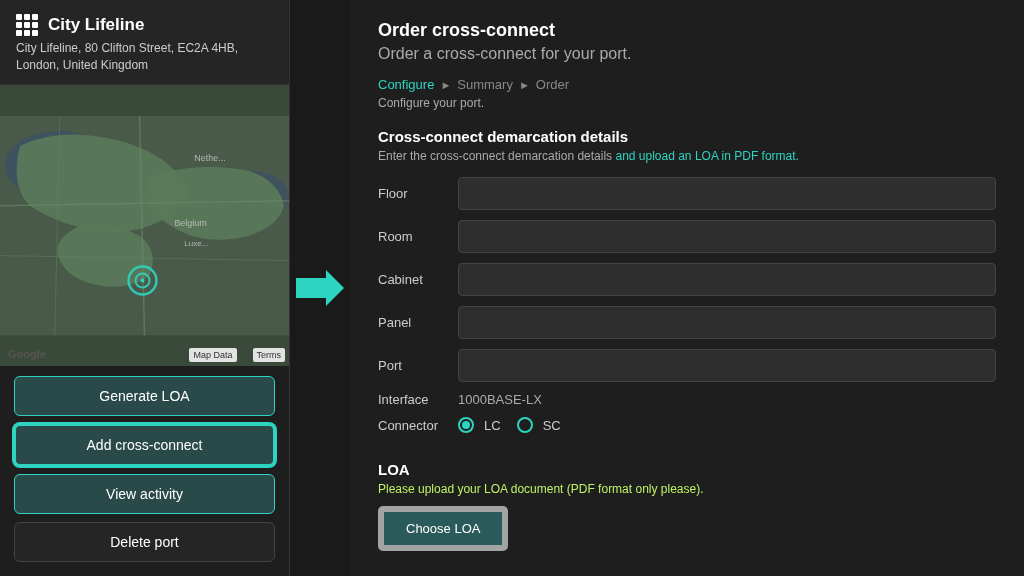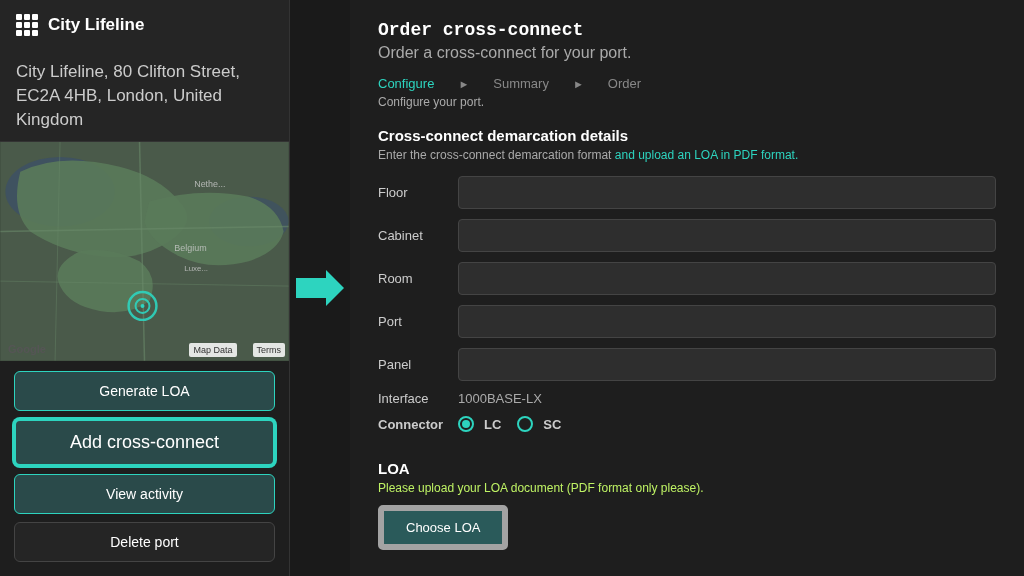--- a/index.html
+++ b/index.html
@@ -29,37 +29,37 @@
       border-bottom: 1px solid #333;
     }
 
     .left-header-title {
       display: flex;
       align-items: center;
       gap: 10px;
       font-size: 17px;
       font-weight: bold;
       color: #fff;
-      margin-bottom: 24px;
+      margin-bottom: 4px;
     }
 
     .grid-icon {
       display: inline-grid;
       grid-template-columns: repeat(3,6px);
       grid-template-rows: repeat(3,6px);
       gap: 2px;
     }
     .grid-icon span {
       display: block;
       background: #fff;
       border-radius: 1px;
     }
 
     .left-address {
-      font-size: 17px;
+      font-size: 12px;
       color: #ccc;
       line-height: 1.4;
     }
 
     .map-area {
       flex: 1;
       background: #3a4a3a;
       position: relative;
       overflow: hidden;
       min-height: 200px;
@@ -115,21 +115,21 @@
       cursor: pointer;
       text-align: center;
     }
 
     .btn-teal-active {
       background: #2a4a4a;
       border: 2px solid #2dd4bf;
       color: #fff;
       padding: 11px 10px;
       border-radius: 6px;
-      font-size: 18px;
+      font-size: 14px;
       cursor: pointer;
       text-align: center;
       box-shadow: 0 0 0 2px #2dd4bf;
     }
 
     .btn-dark {
       background: #252525;
       border: 1px solid #444;
       color: #fff;
       padding: 11px 10px;
@@ -155,33 +155,32 @@
       background: #1e1e1e;
       padding: 20px 28px;
       overflow-y: auto;
     }
 
     .right-panel h2 {
       font-size: 18px;
       font-weight: bold;
       color: #fff;
       margin-bottom: 4px;
-      font-family: Liberation Mono, monospace;
     }
 
     .right-panel .subtitle {
       font-size: 16px;
       color: #aaa;
       margin-bottom: 14px;
     }
 
     .breadcrumb {
       display: flex;
       align-items: center;
-      gap: 24px;
+      gap: 6px;
       font-size: 13px;
       margin-bottom: 4px;
     }
 
     .breadcrumb .active {
       color: #2dd4bf;
     }
 
     .breadcrumb .inactive {
       color: #888;
@@ -242,21 +241,20 @@
 
     .form-value {
       font-size: 13px;
       color: #aaa;
     }
 
     .connector-row {
       display: flex;
       align-items: center;
       margin-bottom: 4px;
-      font-weight: bold;
     }
 
     .radio-group {
       display: flex;
       align-items: center;
       gap: 16px;
     }
 
     .radio-item {
       display: flex;
@@ -390,46 +388,46 @@
     <span class="active">Configure</span>
     <span class="chevron">►</span>
     <span class="inactive">Summary</span>
     <span class="chevron">►</span>
     <span class="inactive">Order</span>
   </div>
   <div class="step-desc">Configure your port.</div>
 
   <div class="section-title">Cross-connect demarcation details</div>
   <div class="section-desc">
-    <span>Enter the cross-connect demarcation format</span>
+    <span>Enter the cross-connect demarcation details</span>
     <a href="#">and upload an LOA in PDF format.</a>
   </div>
 
   <div class="form-row">
     <label class="form-label">Floor</label>
     <input class="form-input" type="text" style="">
   </div>
 
   <div class="form-row">
+    <label class="form-label">Room</label>
+    <input class="form-input" type="text" style="">
+  </div>
+
+  <div class="form-row">
     <label class="form-label">Cabinet</label>
     <input class="form-input" type="text" style="">
   </div>
 
   <div class="form-row">
-    <label class="form-label">Room</label>
+    <label class="form-label">Panel</label>
     <input class="form-input" type="text" style="">
   </div>
 
   <div class="form-row">
     <label class="form-label">Port</label>
-    <input class="form-input" type="text" style="">
-  </div>
-
-  <div class="form-row">
-    <label class="form-label">Panel</label>
     <input class="form-input" type="text" style="">
   </div>
 
   <div class="form-row">
     <label class="form-label">Interface</label>
     <span class="form-value">1000BASE-LX</span>
   </div>
 
   <div class="form-row connector-row">
     <label class="form-label">Connector</label>

